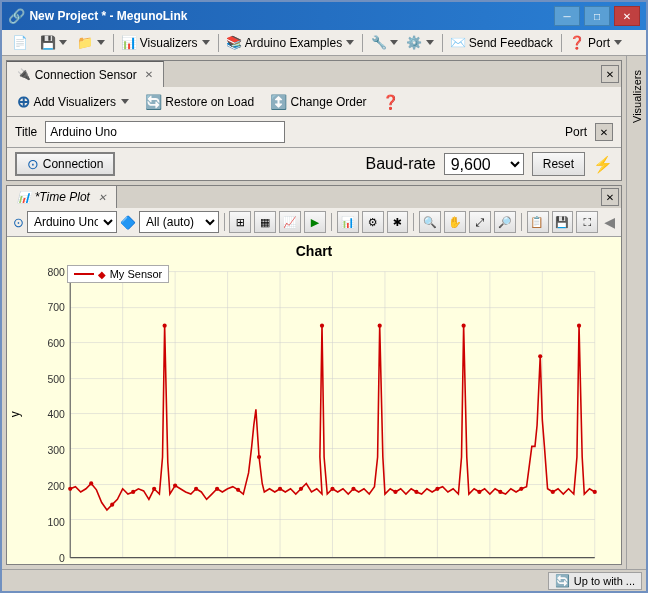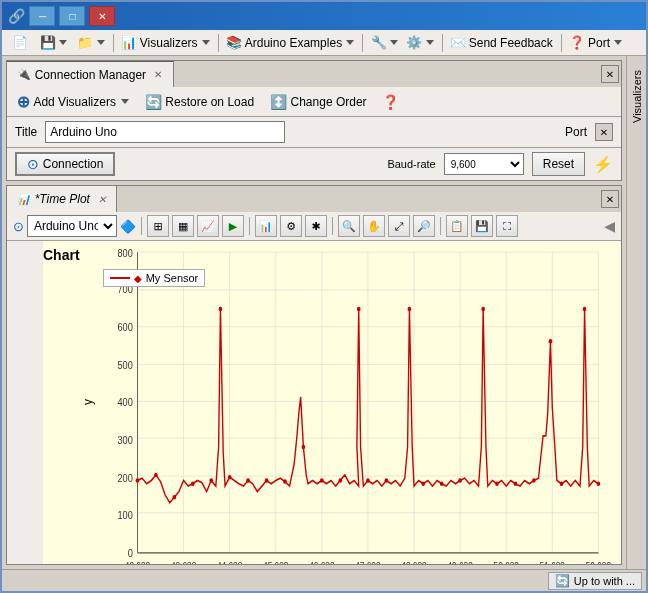--- a/index.html
+++ b/index.html
@@ -9,20 +9,21 @@
     
     .dropdown-arrow { display: inline-block; width: 0; height: 0; border-left: 4px solid transparent; border-right: 4px solid transparent; border-top: 5px solid #555; margin-left: 2px; vertical-align: middle; }
   </style>
 </head>
 <body>
 
 <div style="width:648px;height:593px;display:flex;flex-direction:column;border:2px solid #7090c0;background:#d4d0c8;">
 
   <div style="background:linear-gradient(to right,#1e5fb0,#2a7fd4);color:white;height:28px;display:flex;align-items:center;padding:0 6px;gap:4px;flex-shrink:0;">
     <span style="font-size:14px;">🔗</span>
+    <span style="font-size:12px;font-weight:bold;flex:1;">New Project * - MegunoLink</span>
     <button style="width:26px;height:20px;background:#5a9fd4;border:1px solid #4080b0;color:white;cursor:pointer;font-size:10px;display:flex;align-items:center;justify-content:center;">─</button>
     <button style="width:26px;height:20px;background:#5a9fd4;border:1px solid #4080b0;color:white;cursor:pointer;font-size:10px;display:flex;align-items:center;justify-content:center;">□</button>
     <button style="width:26px;height:20px;background:#c04040;border:1px solid #a03030;color:white;cursor:pointer;font-size:10px;display:flex;align-items:center;justify-content:center;">✕</button>
   </div>
 
   <div style="background:#f0ede8;border-bottom:1px solid #a0a0a0;height:26px;display:flex;align-items:center;padding:0 4px;flex-shrink:0;">
     <span style="padding:3px 6px;cursor:pointer;font-size:12px;display:flex;align-items:center;gap:1px;">
       <span style="font-size:13px;">📄</span>
     </span>
     <span style="padding:3px 6px;cursor:pointer;font-size:12px;display:flex;align-items:center;gap:1px;">
@@ -69,21 +70,21 @@
 
   <div style="display:flex;flex:1;overflow:hidden;">
 
     <div style="flex:1;display:flex;flex-direction:column;overflow:hidden;padding:4px 4px 4px 4px;">
 
       <div style="border:1px solid #808080;margin-bottom:4px;background:#f0ede8;flex-shrink:0;">
 
         <div style="display:flex;align-items:center;background:#d4d0c8;height:26px;">
           <div style="padding:4px 10px;background:#f0ede8;border-right:1px solid #808080;border-top:1px solid #606060;font-size:12px;display:flex;align-items:center;gap:4px;height:100%;">
             <span style="font-size:11px;">🔌</span>
-            <span>Connection Manager</span>
+            <span>Connection Sensor</span>
             <span style="cursor:pointer;margin-left:4px;font-size:10px;color:#666;">✕</span>
           </div>
           <div style="flex:1;"></div>
           <button style="width:18px;height:18px;border:1px solid #808080;background:#d4d0c8;cursor:pointer;font-size:10px;margin-right:2px;display:flex;align-items:center;justify-content:center;">✕</button>
         </div>
 
         <div style="display:flex;align-items:center;padding:3px 6px;border-bottom:1px solid #a0a0a0;gap:8px;background:#f0ede8;">
           <span style="display:flex;align-items:center;gap:3px;cursor:pointer;font-size:12px;padding:2px 4px;">
             <span style="color:#2060a0;font-size:16px;font-weight:bold;">⊕</span>
             <span>Add Visualizers</span>
@@ -108,22 +109,22 @@
           <label style="font-size:12px;margin-left:auto;">Port</label>
           <button style="width:18px;height:18px;border:1px solid #808080;background:#d4d0c8;cursor:pointer;font-size:10px;">✕</button>
         </div>
 
         <div style="display:flex;align-items:center;padding:4px 8px;gap:8px;">
           <button style="background:linear-gradient(to bottom,#f8f8f8,#e0e0e0);border:2px solid #808080;padding:2px 10px;cursor:pointer;font-size:12px;display:flex;align-items:center;gap:4px;">
             <span style="color:#1060b0;font-size:14px;">⊙</span>
             <span>Connection</span>
           </button>
           <div style="flex:1;"></div>
-          <label style="font-size:11px;">Baud-rate</label>
-          <select style="height:22px;border:1px solid #7a7a7a;background:white;padding:0 2px;font-size:10px;width:80px;">
+          <label style="font-size:16px;">Baud-rate</label>
+          <select style="height:22px;border:1px solid #7a7a7a;background:white;padding:0 2px;font-size:16px;width:80px;">
             <option>9,600</option>
             <option>19,200</option>
             <option>57,600</option>
             <option>115,200</option>
           </select>
           <button style="height:24px;border:1px solid #808080;background:linear-gradient(to bottom,#f8f8f8,#e0e0e0);padding:0 10px;cursor:pointer;font-size:12px;">Reset</button>
           <span style="font-size:16px;color:#cc4400;">⚡</span>
         </div>
       </div>
 
@@ -138,20 +139,23 @@
           <div style="flex:1;"></div>
           <button style="width:18px;height:18px;border:1px solid #808080;background:#d4d0c8;cursor:pointer;font-size:10px;margin-right:2px;">✕</button>
         </div>
 
         <div style="display:flex;align-items:center;padding:3px 6px;border-bottom:1px solid #a0a0a0;gap:3px;background:#f0ede8;flex-wrap:nowrap;">
           <span style="font-size:13px;color:#1060b0;">⊙</span>
           <select style="height:22px;border:1px solid #7a7a7a;background:white;padding:0 2px;font-size:12px;width:90px;">
             <option>Arduino Uno</option>
           </select>
           <span style="font-size:13px;">🔷</span>
+          <select style="height:22px;border:1px solid #7a7a7a;background:white;padding:0 2px;font-size:12px;width:80px;">
+            <option>All (auto)</option>
+          </select>
           <div style="width:1px;height:18px;background:#a0a0a0;margin:0 2px;"></div>
           <button class="chart-toolbar-btn">⊞</button>
           <button class="chart-toolbar-btn">▦</button>
           <button class="chart-toolbar-btn">📈</button>
           <button class="chart-toolbar-btn" style="color:green;">▶</button>
           <div style="width:1px;height:18px;background:#a0a0a0;margin:0 2px;"></div>
           <button class="chart-toolbar-btn">📊</button>
           <button class="chart-toolbar-btn">⚙</button>
           <button class="chart-toolbar-btn">✱</button>
           <div style="width:1px;height:18px;background:#a0a0a0;margin:0 2px;"></div>
@@ -160,21 +164,21 @@
           <button class="chart-toolbar-btn">⤢</button>
           <button class="chart-toolbar-btn">🔎</button>
           <div style="width:1px;height:18px;background:#a0a0a0;margin:0 2px;"></div>
           <button class="chart-toolbar-btn">📋</button>
           <button class="chart-toolbar-btn">💾</button>
           <button class="chart-toolbar-btn">⛶</button>
           <div style="flex:1;"></div>
           <span style="font-size:14px;color:#808080;">◀</span>
         </div>
 
-        <div style="flex:1;background:lightyellow;position:relative;display:flex;flex-direction:row;margin-left:36px;">
+        <div style="flex:1;background:lightyellow;position:relative;display:flex;flex-direction:column;">
           <div style="text-align:center;font-size:14px;font-weight:bold;padding:6px 0 2px;">Chart</div>
 
           <div style="position:absolute;top:28px;left:60px;border:1px solid #aaa;background:white;padding:2px 6px;display:flex;align-items:center;gap:4px;z-index:10;">
             <span style="display:inline-block;width:20px;height:2px;background:#cc0000;vertical-align:middle;"></span>
             <span style="color:#cc0000;font-size:10px;">◆</span>
             <span style="font-size:11px;">My Sensor</span>
           </div>
 
           <div style="display:flex;flex:1;">
 

